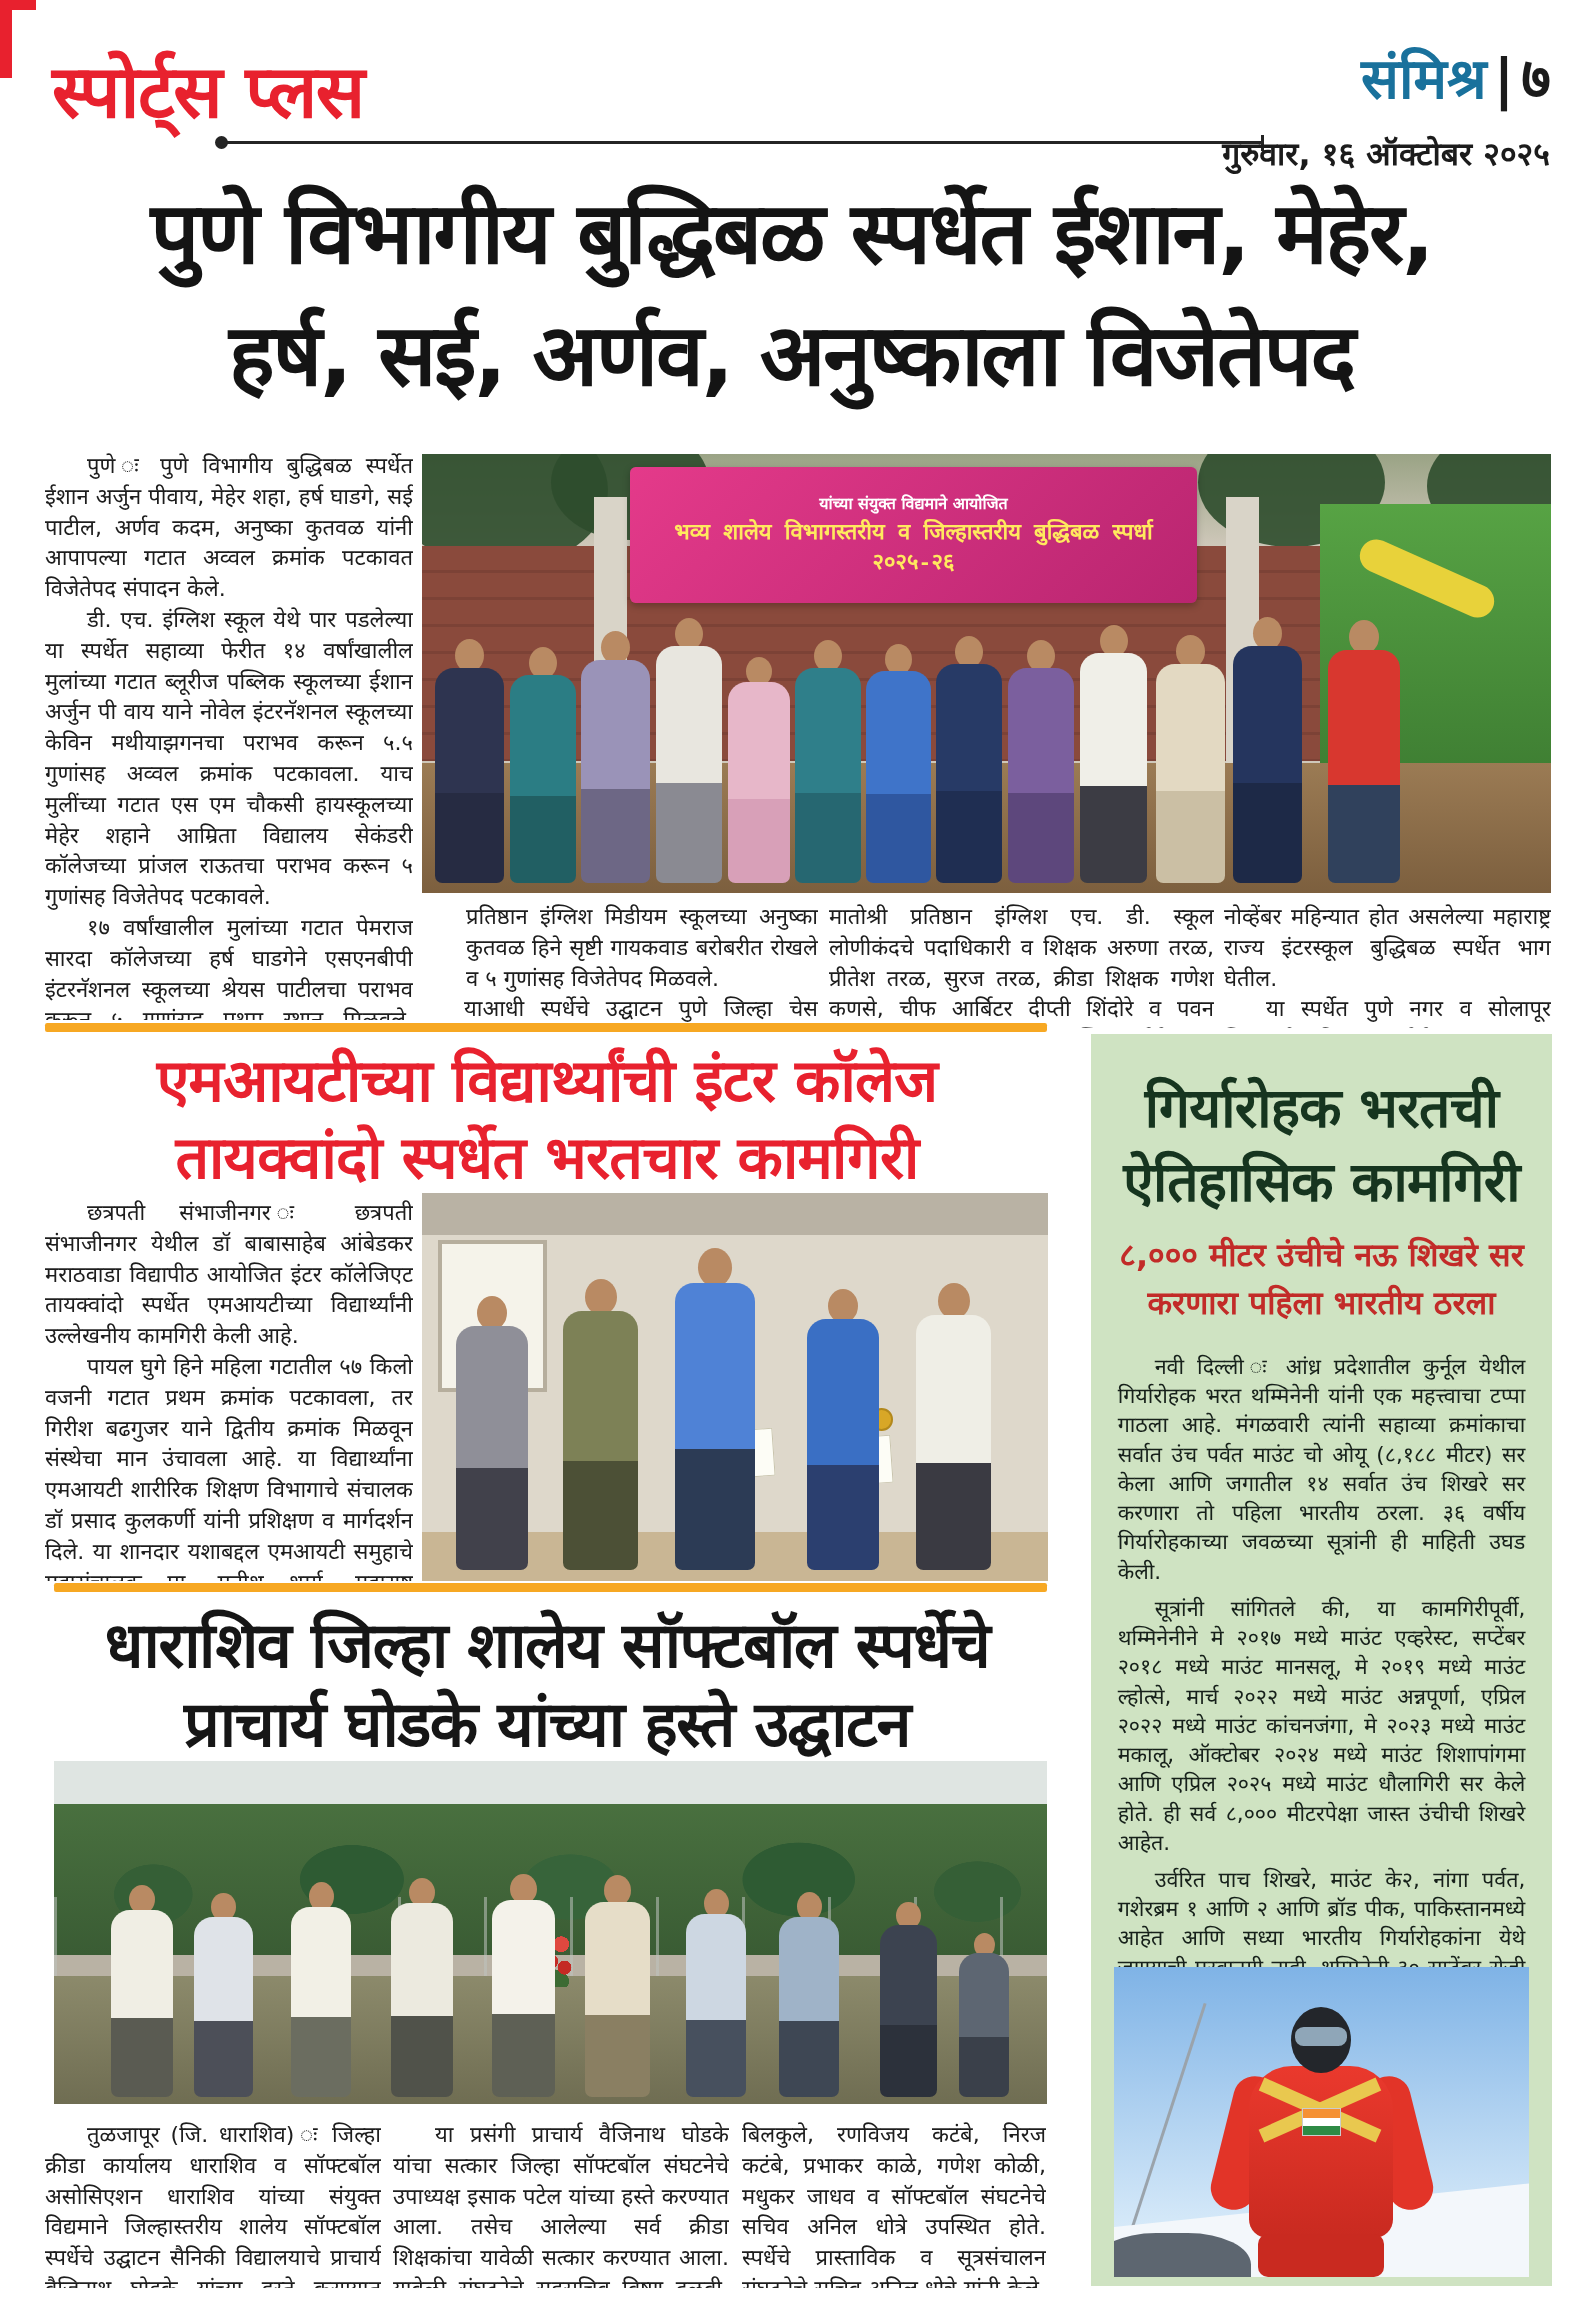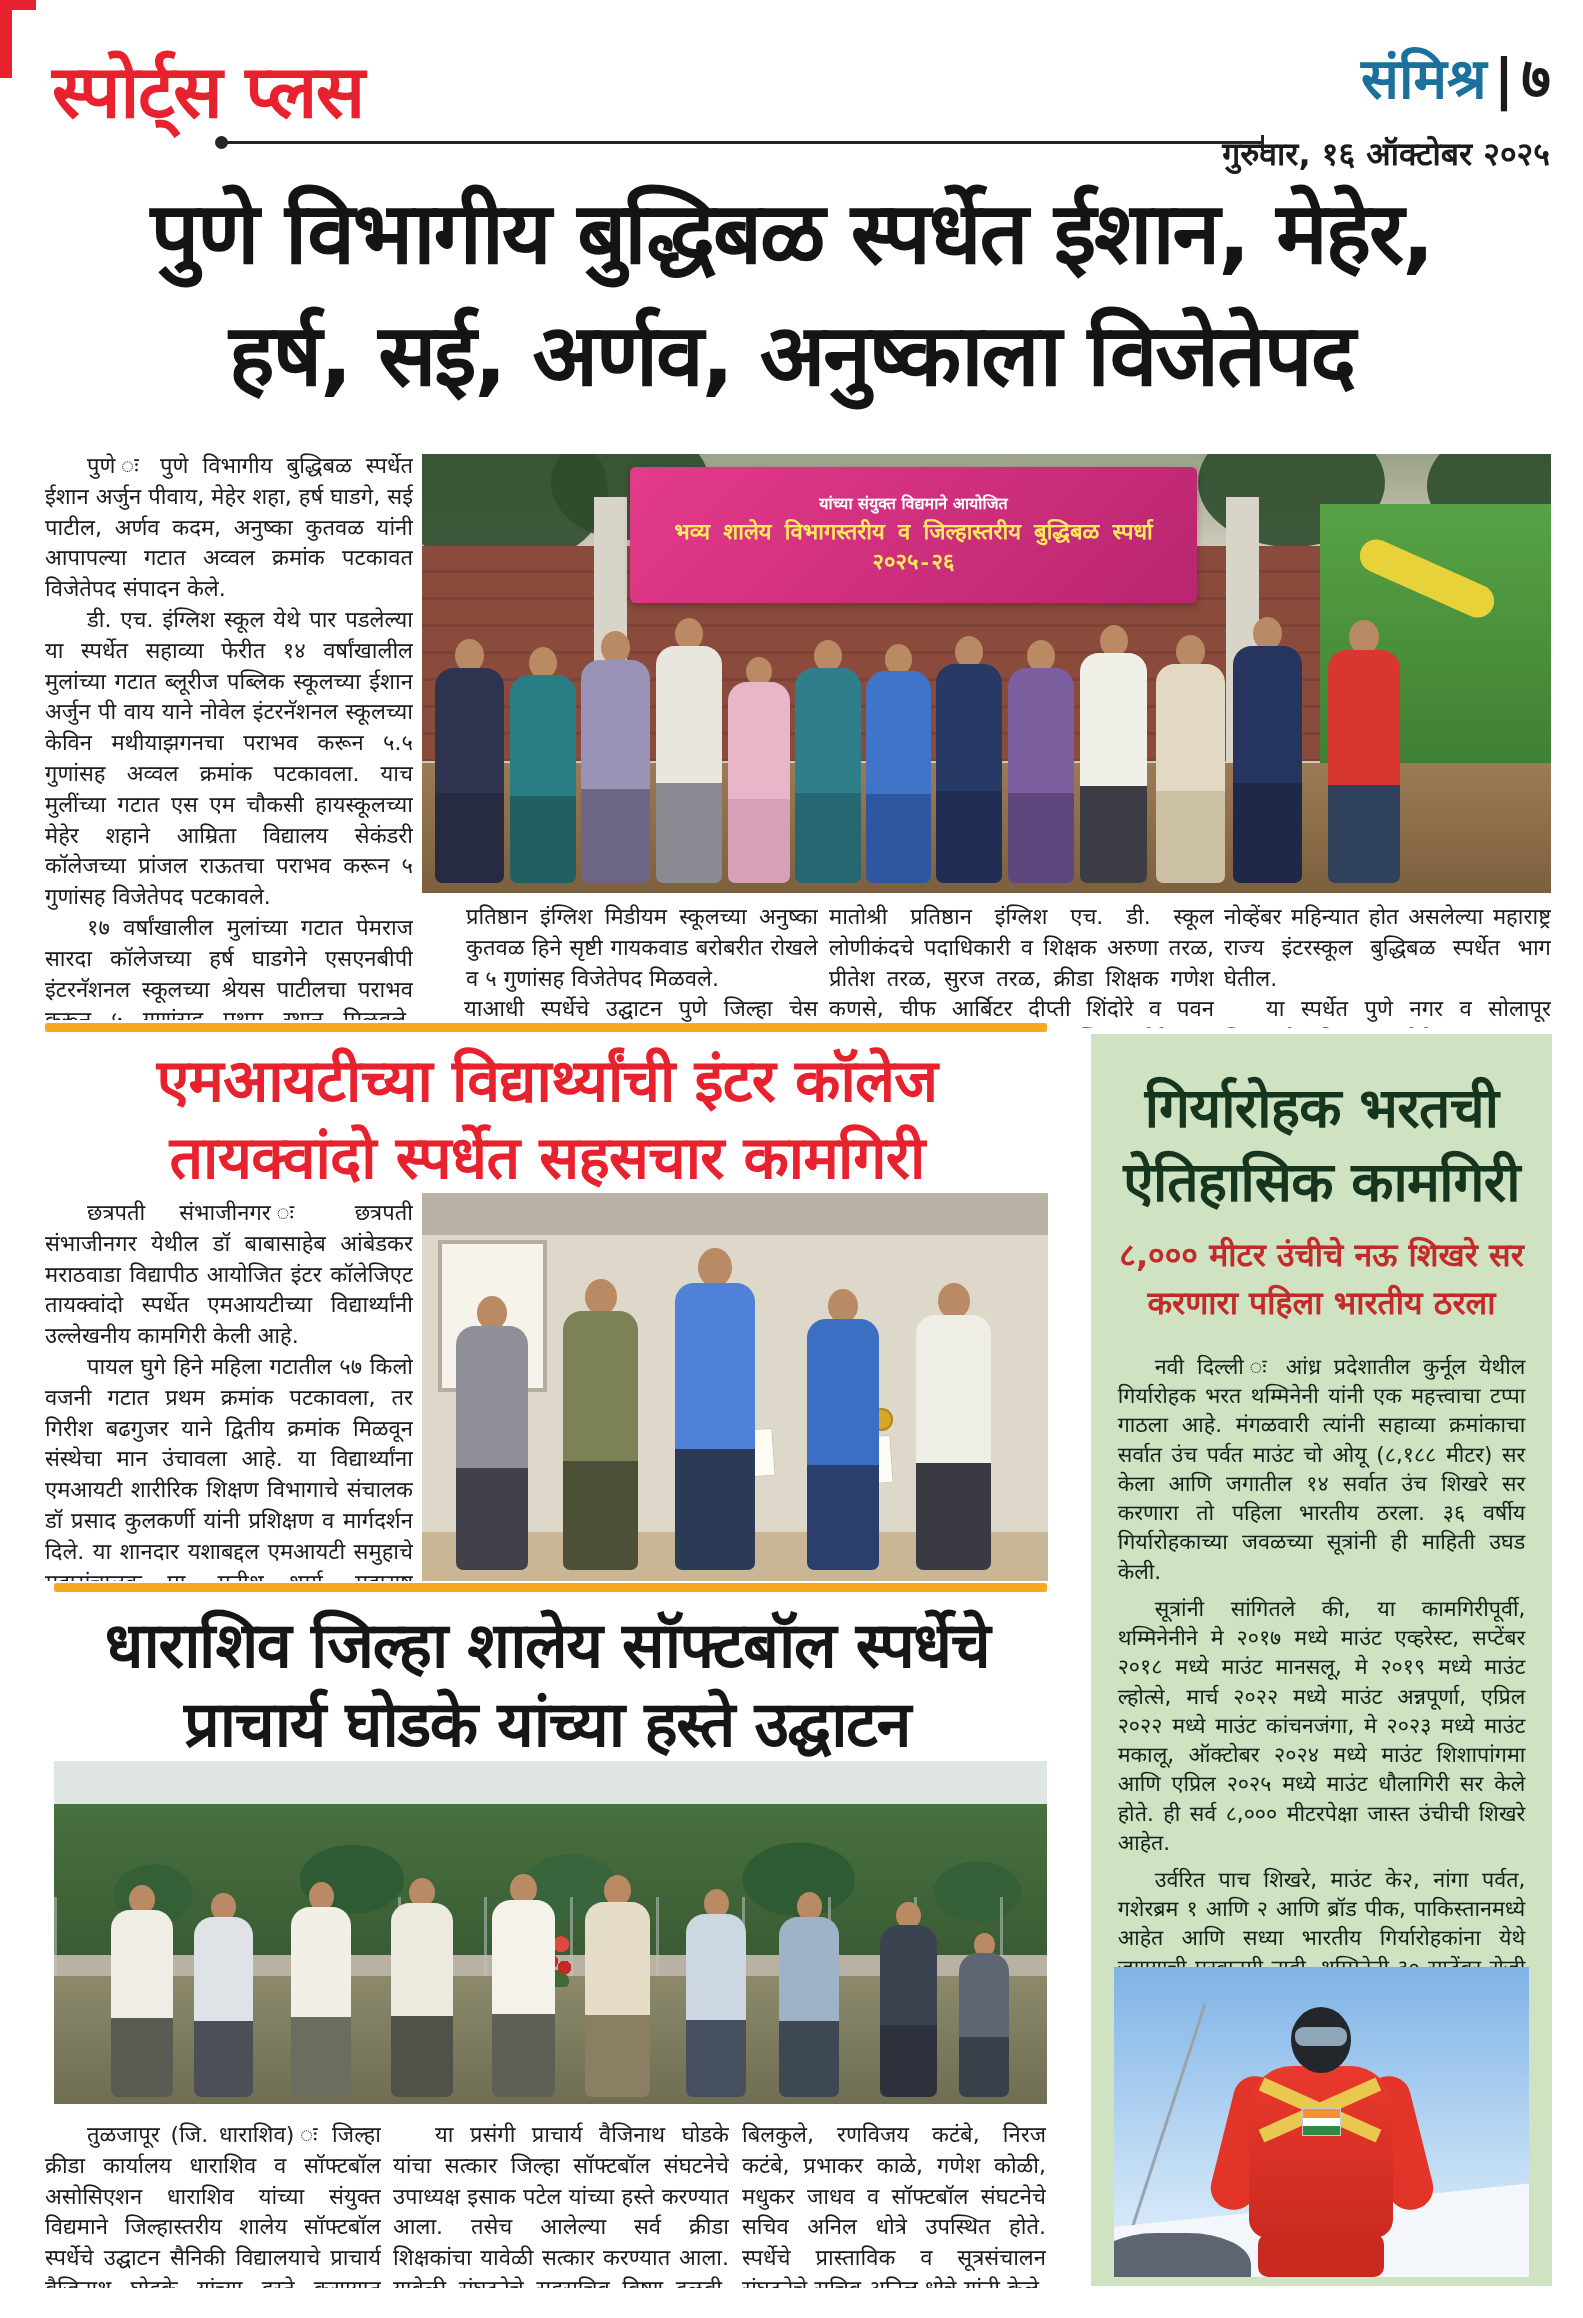--- a/index.html
+++ b/index.html
@@ -235,21 +235,21 @@
 </div>
 <div class="abs bodycol a1-col4">
   <p style="text-indent:0;">नोव्हेंबर महिन्यात होत असलेल्या महाराष्ट्र राज्य इंटरस्कूल बुद्धिबळ स्पर्धेत भाग घेतील.</p>
   <p>या स्पर्धेत पुणे नगर व सोलापूर जिल्ह्यातील निवडून आलेले १२, १७ व १९ वयोगटातील मुले व मुली (एकूण २१०) खेळाडूंनी सहभाग घेतला होता.</p>
 </div>
 
 <div class="abs divider divider1"></div>
 
 <div class="abs headline-red">
   <div>एमआयटीच्या विद्यार्थ्यांची इंटर कॉलेज</div>
-  <div>तायक्वांदो स्पर्धेत सहसचार कामगिरी</div>
+  <div>तायक्वांदो स्पर्धेत भरतचार कामगिरी</div>
 </div>
 
 <div class="abs bodycol a2-col1">
   <p>छत्रपती संभाजीनगर ः छत्रपती संभाजीनगर येथील डॉ बाबासाहेब आंबेडकर मराठवाडा विद्यापीठ आयोजित इंटर कॉलेजिएट तायक्वांदो स्पर्धेत एमआयटीच्या विद्यार्थ्यांनी उल्लेखनीय कामगिरी केली आहे.</p>
   <p>पायल घुगे हिने महिला गटातील ५७ किलो वजनी गटात प्रथम क्रमांक पटकावला, तर गिरीश बढगुजर याने द्वितीय क्रमांक मिळवून संस्थेचा मान उंचावला आहे. या विद्यार्थ्यांना एमआयटी शारीरिक शिक्षण विभागाचे संचालक डॉ प्रसाद कुलकर्णी यांनी प्रशिक्षण व मार्गदर्शन दिले. या शानदार यशाबद्दल एमआयटी समुहाचे महासंचालक प्रा. मुनीश शर्मा, महाराष्ट्र इन्स्टिट्यूट ऑफ टेक्नॉलॉजीचे प्राचार्य डॉ. निलेश पाटील, डॉ. बाबासाहेब सोनवणे, डॉ. अमित रावते आणि विलास त्रिभुवन यांनी विजेत्या विद्यार्थ्यांचे अभिनंदन करून त्यांच्या पुढील स्पर्धांसाठी शुभेच्छा दिल्या.</p>
 </div>
 
 <div class="abs photo photo2" id="photo2">
   <div class="abs p2-wall"></div>
   <div class="abs p2-beam"></div>

